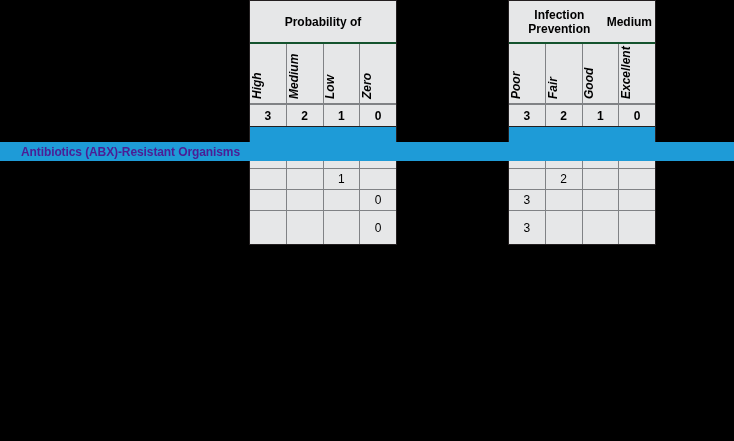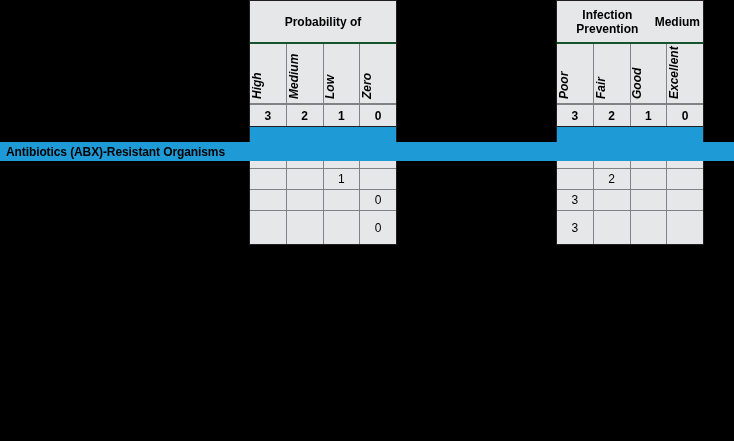--- a/index.html
+++ b/index.html
@@ -34,37 +34,37 @@
     width: 734px;
     height: 19px;
     background: #1e9bd7;
     z-index: 30;
     display: flex;
     align-items: center;
   }
   .category-band-label {
     font-size: 12px;
     font-weight: bold;
-    color: #000000;
-    padding-left: 6px;
+    color: #4c1d95;
+    padding-left: 21px;
     white-space: nowrap;
     letter-spacing: -0.1px;
   }
 
   
   .matrix-table {
     position: absolute;
     top: 0px;
     border: 1px solid #231f20;
     box-sizing: border-box;
     background: #e6e7e8;
     z-index: 10;
   }
   .matrix-table.block-a { left: 249px; width: 148px; }
-  .matrix-table.block-b { left: 508px; width: 148px; margin-left: 48px; }
+  .matrix-table.block-b { left: 508px; width: 148px; }
 
   .group-title {
     height: 43px;
     box-sizing: border-box;
     border-bottom: 2px solid #14532d;
     background: #e6e7e8;
     display: flex;
     align-items: center;
     justify-content: center;
     text-align: center;

